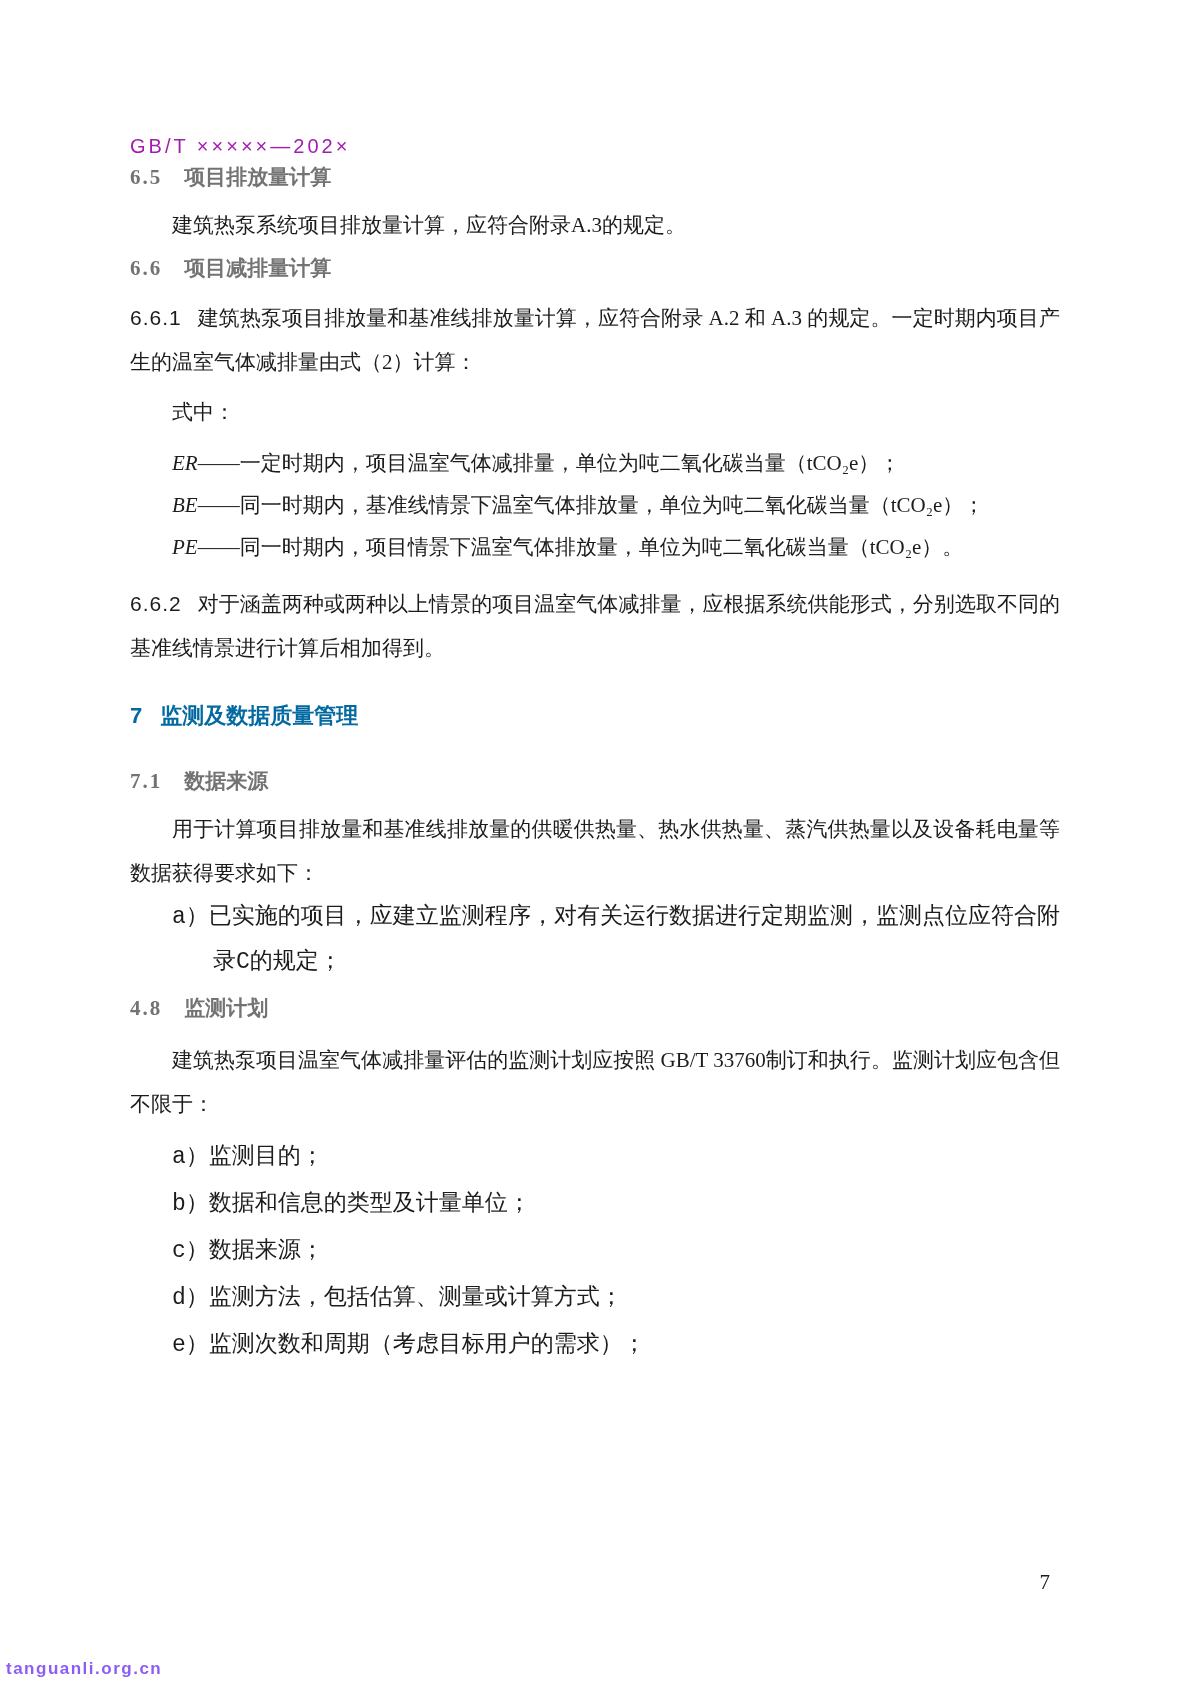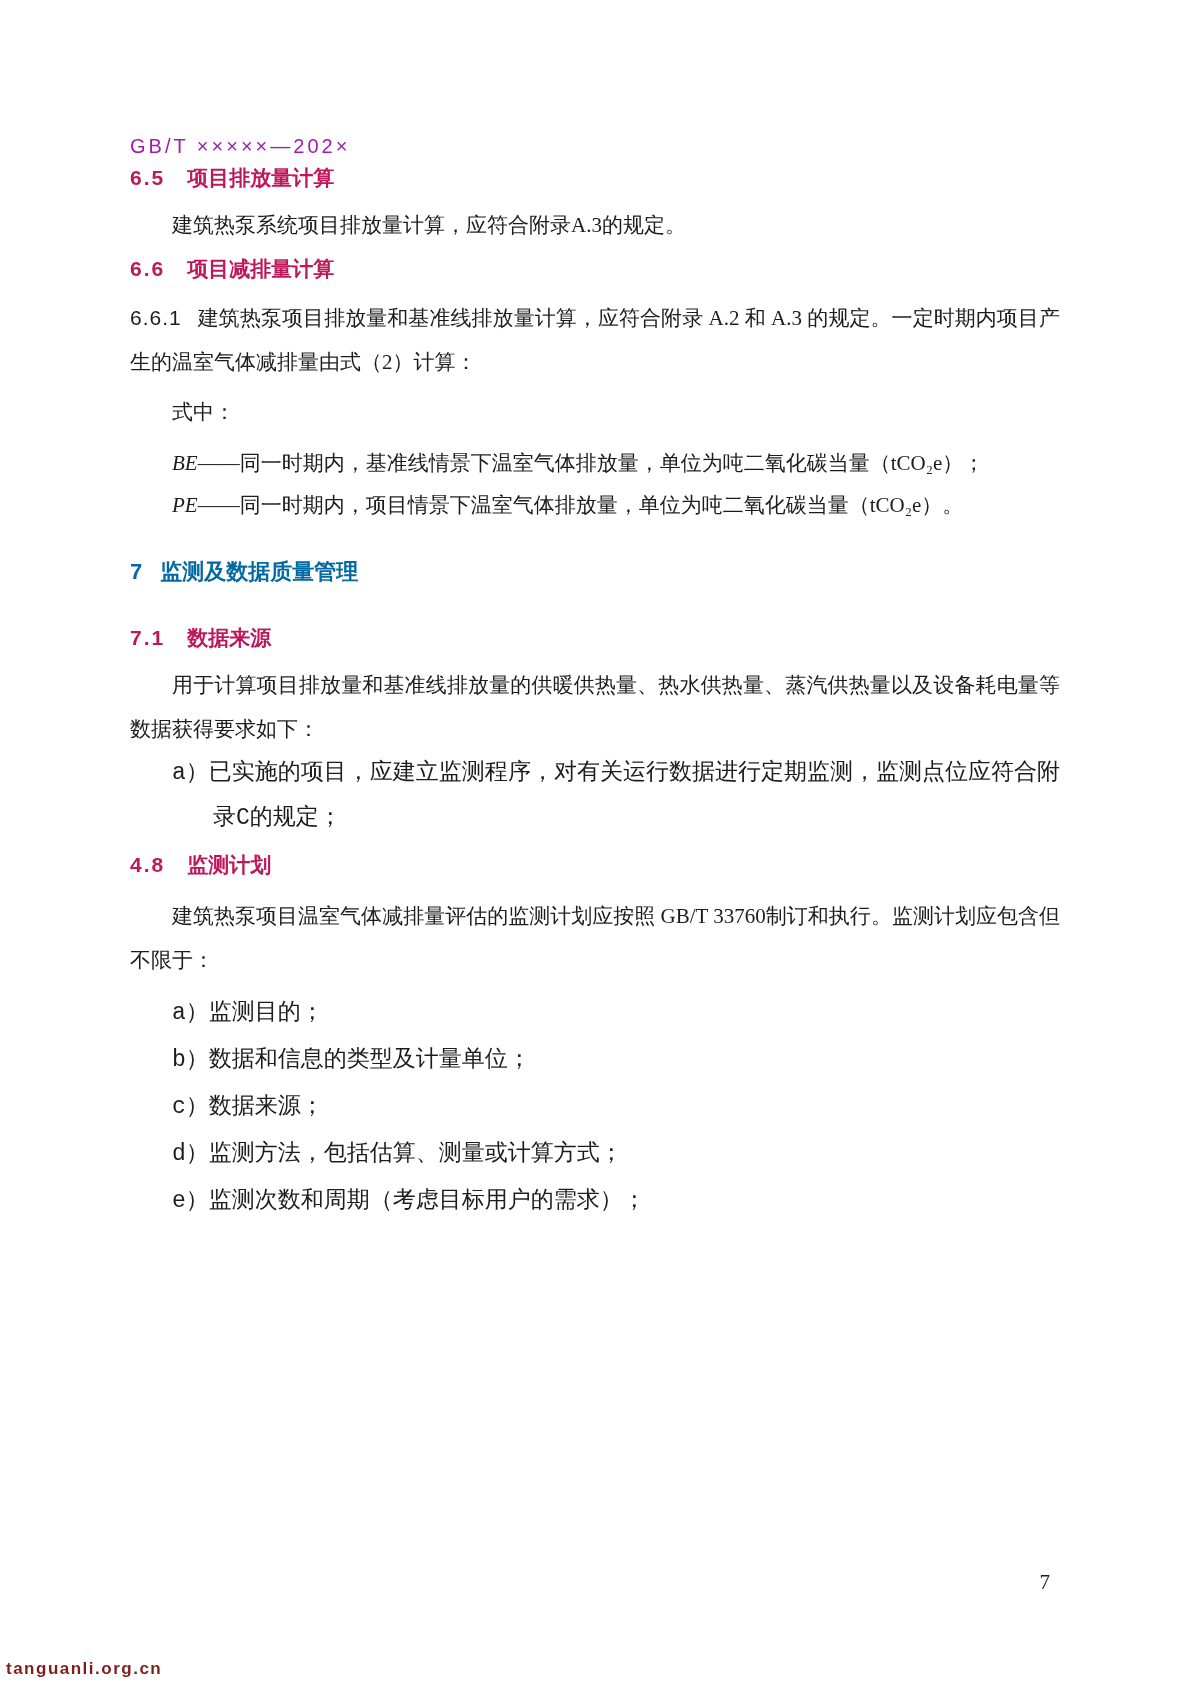--- a/index.html
+++ b/index.html
@@ -32,25 +32,25 @@
     padding-top: 134px;
     font-family: "Liberation Sans", "DejaVu Sans", sans-serif;
     font-size: 20px;
     line-height: 24px;
     letter-spacing: 3px;
     color: #a21caf;
     white-space: nowrap;
   }
 
   .sec-h {
-    font-family: Liberation Sans, sans-serif;
+    font-family: Liberation Serif, serif;
     font-weight: bold;
     font-size: 21px;
     line-height: 27px;
-    color: #be185d;
+    color: #737373;
   }
   .sec-h .hnum { margin-right: 22px; letter-spacing: 2px; }
 
   .chapter-h {
     font-family: "Liberation Sans", "DejaVu Sans", sans-serif;
     font-weight: bold;
     font-size: 22px;
     line-height: 28px;
     color: #0369a1;
   }
@@ -130,21 +130,21 @@
     color: #1c1c1c;
   }
   .watermark {
     position: absolute;
     left: 6px;
     bottom: 4px;
     font-family: "Liberation Sans", "DejaVu Sans", sans-serif;
     font-weight: bold;
     font-size: 17px;
     letter-spacing: 1.5px;
-    color: #7f1d1d;
+    color: #8b5cf6;
   }
 </style>
 </head>
 <body>
 
 <div class="page">
   <div class="content">
 
     <div class="doc-header">GB/T ×××××—202×</div>
 
@@ -160,27 +160,33 @@
 
     <p class="para m-c661">
       <span class="cnum">6.6.1</span><span>建筑热泵项目排放量和基准线排放量计算，应符合附录 A.2 和 A.3 的规定。一定时期内项目产生的温室气体减排量由式（2）计算：</span>
     </p>
 
 
     <p class="para indent m-where">式中：</p>
 
     <div class="defs m-defs">
       <p class="def">
+        <span class="sym">ER</span><span>——一定时期内，项目温室气体减排量，单位为吨二氧化碳当量（tCO₂e）；</span>
+      </p>
+      <p class="def">
         <span class="sym">BE</span><span>——同一时期内，基准线情景下温室气体排放量，单位为吨二氧化碳当量（tCO₂e）；</span>
       </p>
       <p class="def">
         <span class="sym">PE</span><span>——同一时期内，项目情景下温室气体排放量，单位为吨二氧化碳当量（tCO₂e）。</span>
       </p>
     </div>
 
+    <p class="para m-c662">
+      <span class="cnum">6.6.2</span><span>对于涵盖两种或两种以上情景的项目温室气体减排量，应根据系统供能形式，分别选取不同的基准线情景进行计算后相加得到。</span>
+    </p>
 
     <div class="chapter-h m-h7">
       <span class="hnum">7</span><span>监测及数据质量管理</span>
     </div>
 
     <div class="sec-h m-h71">
       <span class="hnum">7.1</span><span>数据来源</span>
     </div>
 
     <p class="para indent m-p71">用于计算项目排放量和基准线排放量的供暖供热量、热水供热量、蒸汽供热量以及设备耗电量等数据获得要求如下：</p>

